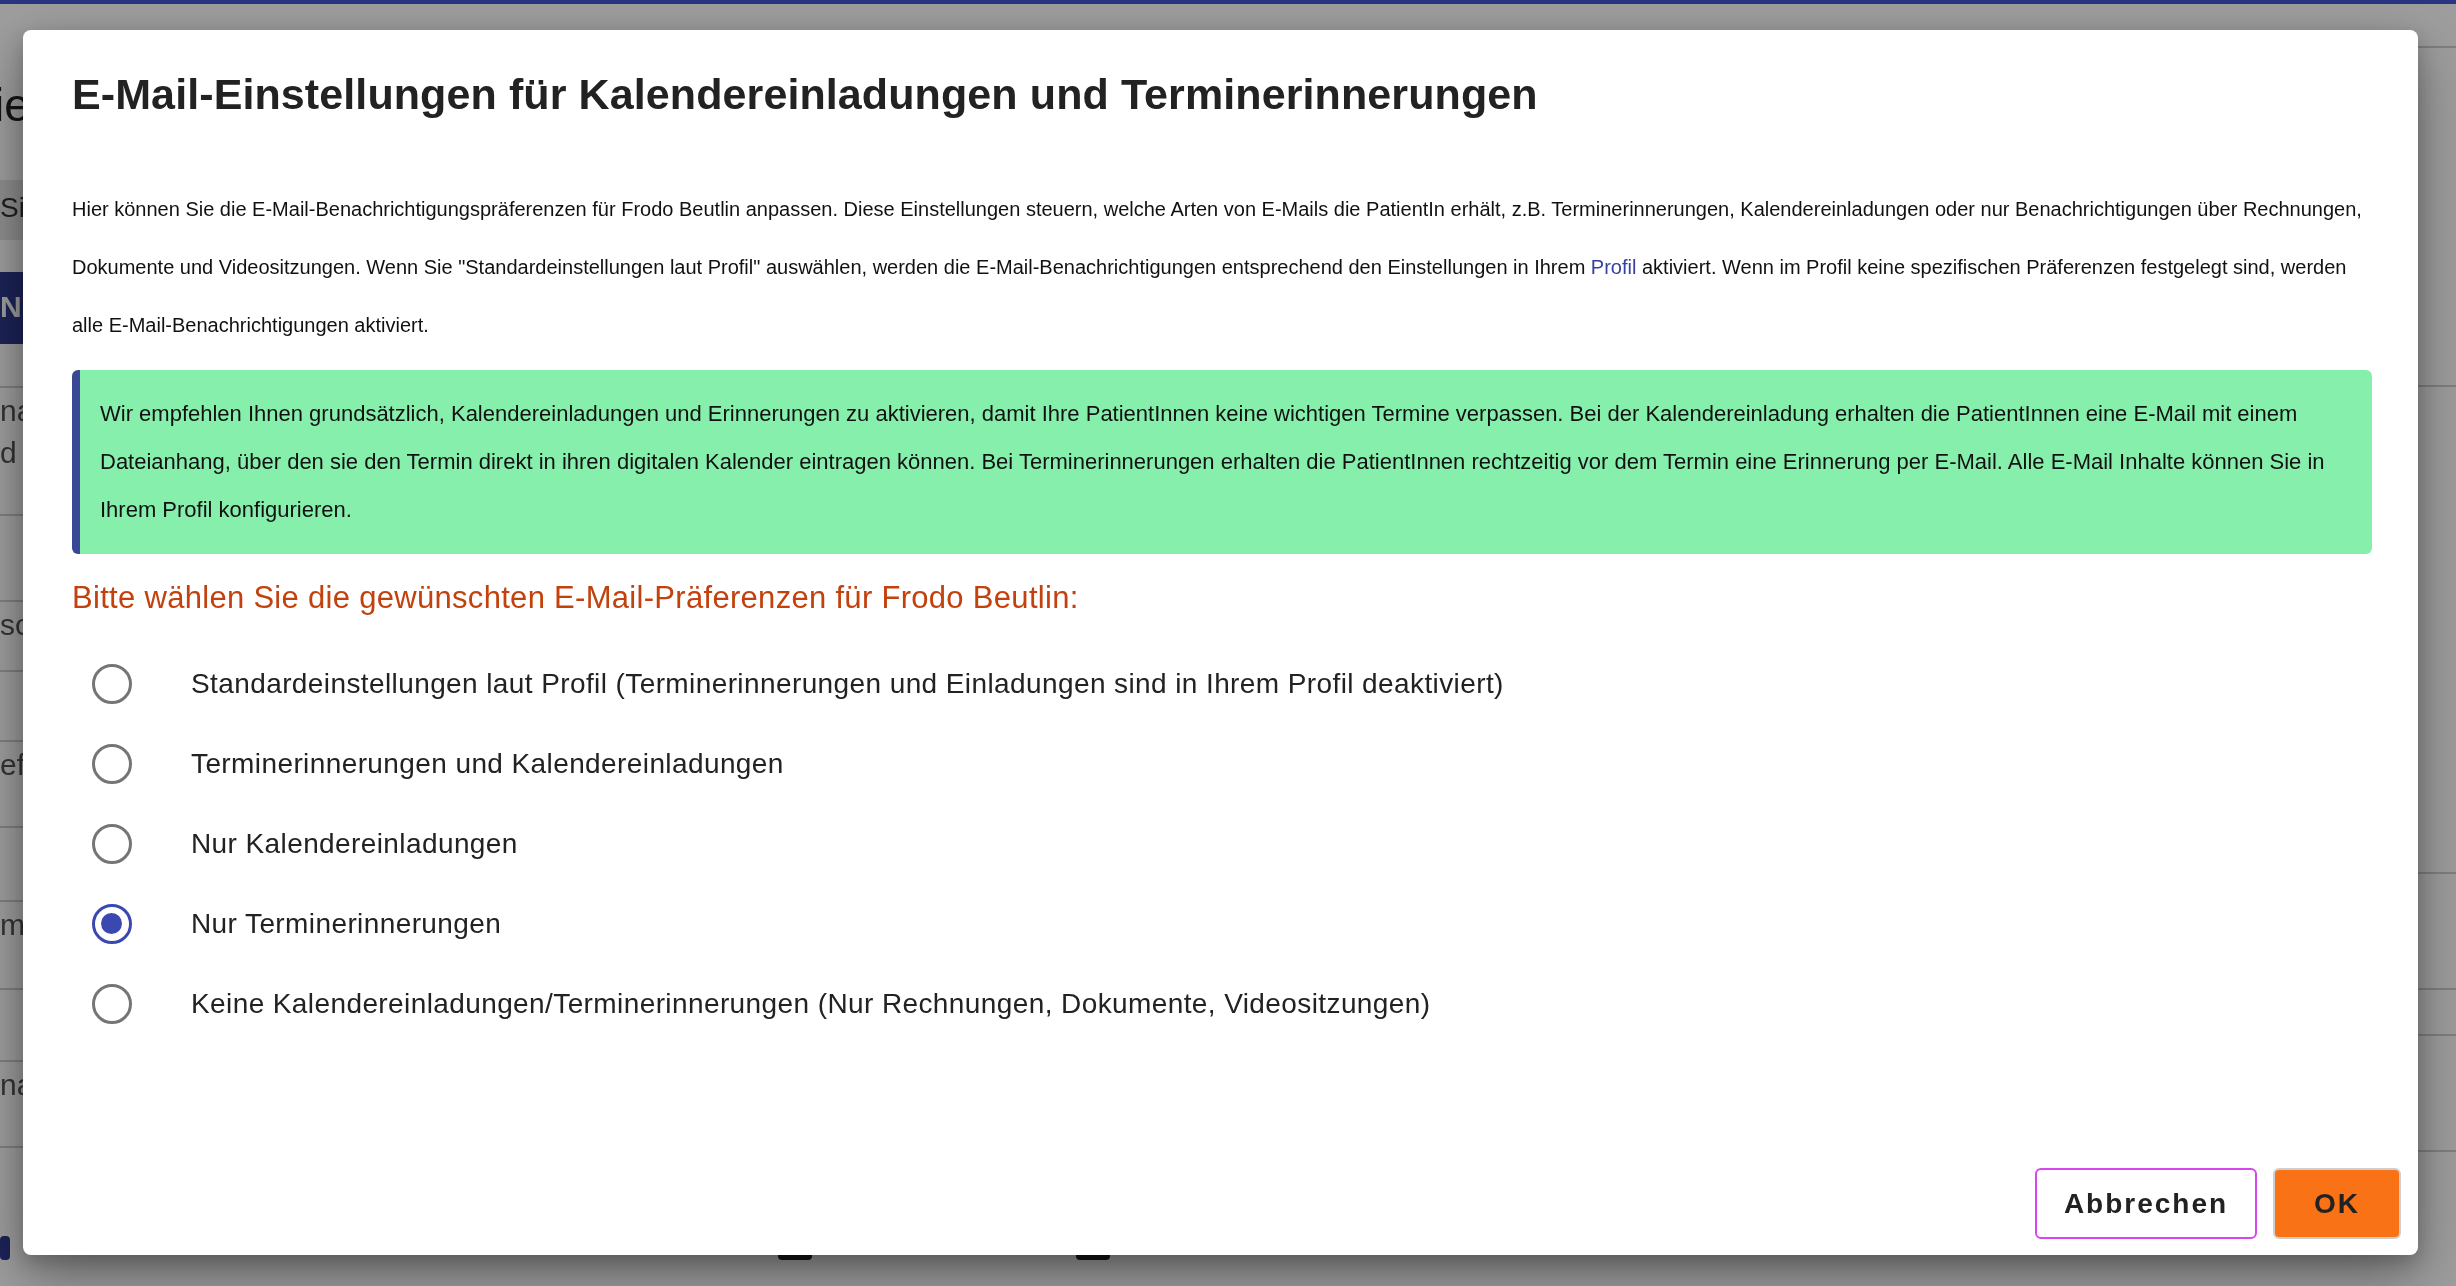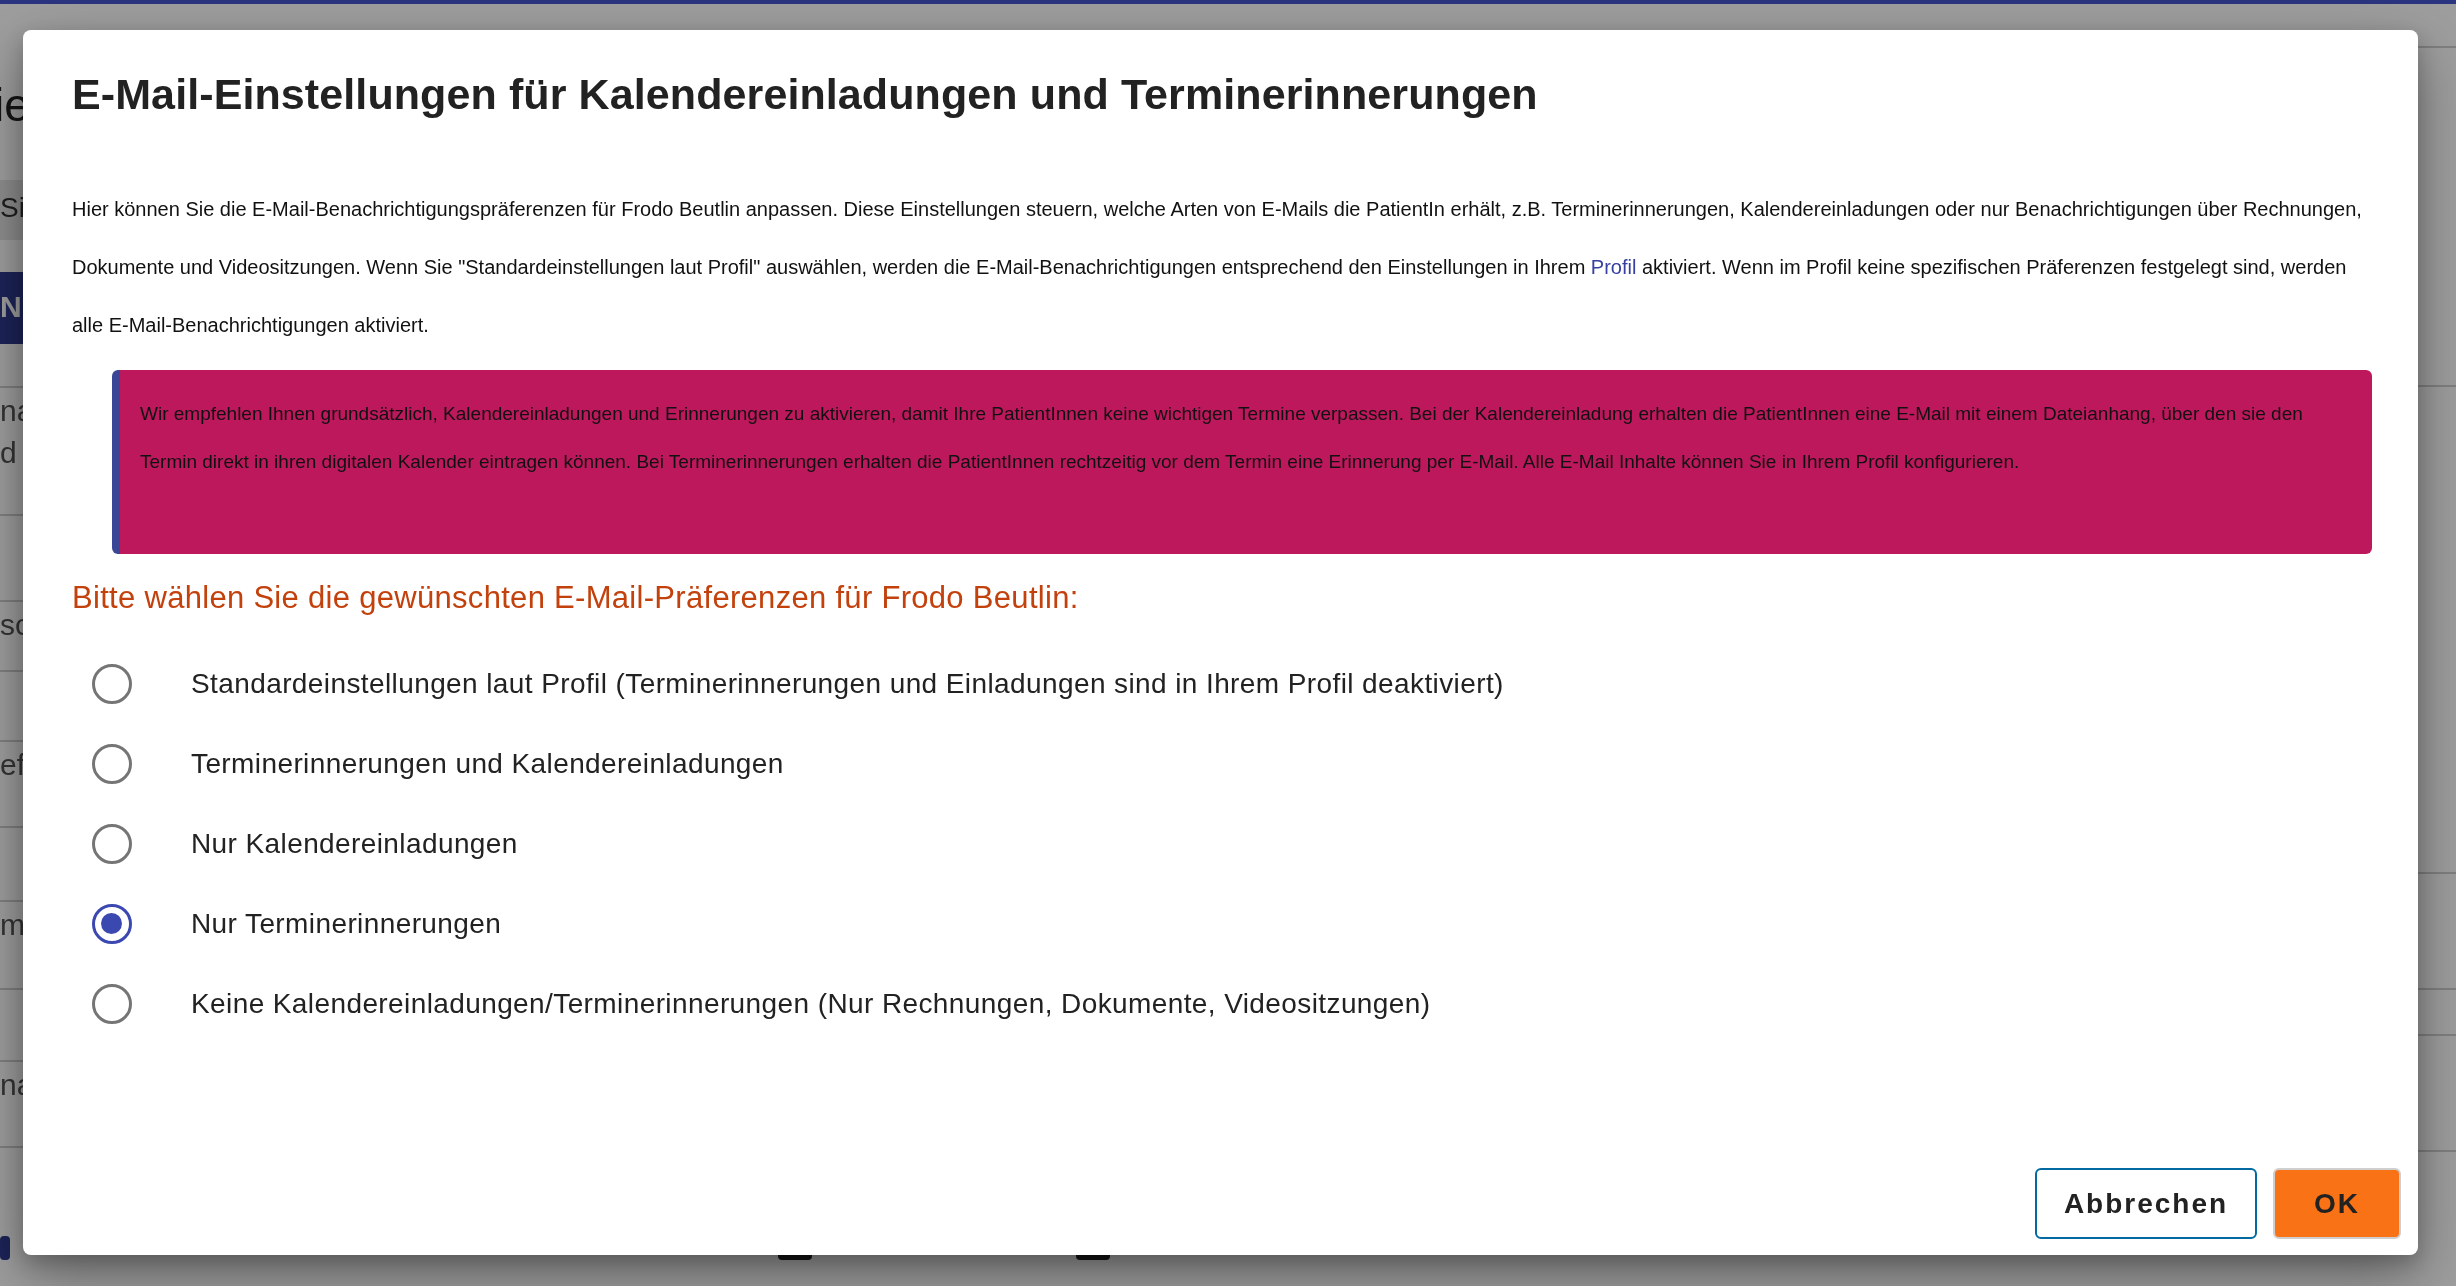--- a/index.html
+++ b/index.html
@@ -53,25 +53,24 @@
     }
     .dialog-body {
       position: absolute; left: 49px; top: 150px; width: 2300px;
     }
     .intro {
       font-size: 20px; line-height: 58px; color: #111111;
     }
     .intro a { color: #3540a0; text-decoration: none; }
     .info-box {
       margin-top: 16px;
-      background: #be185d; border-left: 8px solid #3a4796; border-radius: 6px;
+      background: #86efac; border-left: 8px solid #3a4796; border-radius: 6px;
       padding: 20px 24px 20px 20px;
-      font-size: 19px; line-height: 48px; color: #111111;
+      font-size: 22px; line-height: 48px; color: #111111;
       height: 184px;
-      margin-left: 40px;
     }
     .prompt {
       margin-top: 26px; font-size: 31px; color: #c2410c; letter-spacing: 0.3px;
     }
     .radio-list { margin-top: 28px; }
     .radio-row {
       display: flex; align-items: center; height: 80px; cursor: pointer; gap: 31px;
     }
     .radio {
       width: 40px; height: 40px; border-radius: 50%; border: 3.5px solid #757575;
@@ -82,21 +81,21 @@
       content: ""; position: absolute; left: 6px; top: 6px; width: 21px; height: 21px;
       border-radius: 50%; background: #3b48b0;
     }
     .radio-label { font-size: 28px; color: #222222; letter-spacing: 0.4px; }
     
     .btn {
       position: absolute; top: 1138px; height: 71px; border-radius: 6px;
       font-size: 28px; font-weight: bold; color: #222; letter-spacing: 2px;
       display: flex; align-items: center; justify-content: center; cursor: pointer;
     }
-    .btn-cancel { left: 2012px; width: 222px; background: #ffffff; border: 2px solid #0369a1; }
+    .btn-cancel { left: 2012px; width: 222px; background: #ffffff; border: 2px solid #d946ef; }
     .btn-ok { left: 2250px; width: 128px; background: #f97316; border: 2px solid #cfcfcf; }
   </style>
 </head>
 <body>
 
 <div class="bg-page">
   <div class="bg-topbar"></div>
   <div class="bg-heading">ie</div>
   <div class="bg-tabstrip">Sit</div>
   <div class="bg-primary-btn">N</div>

